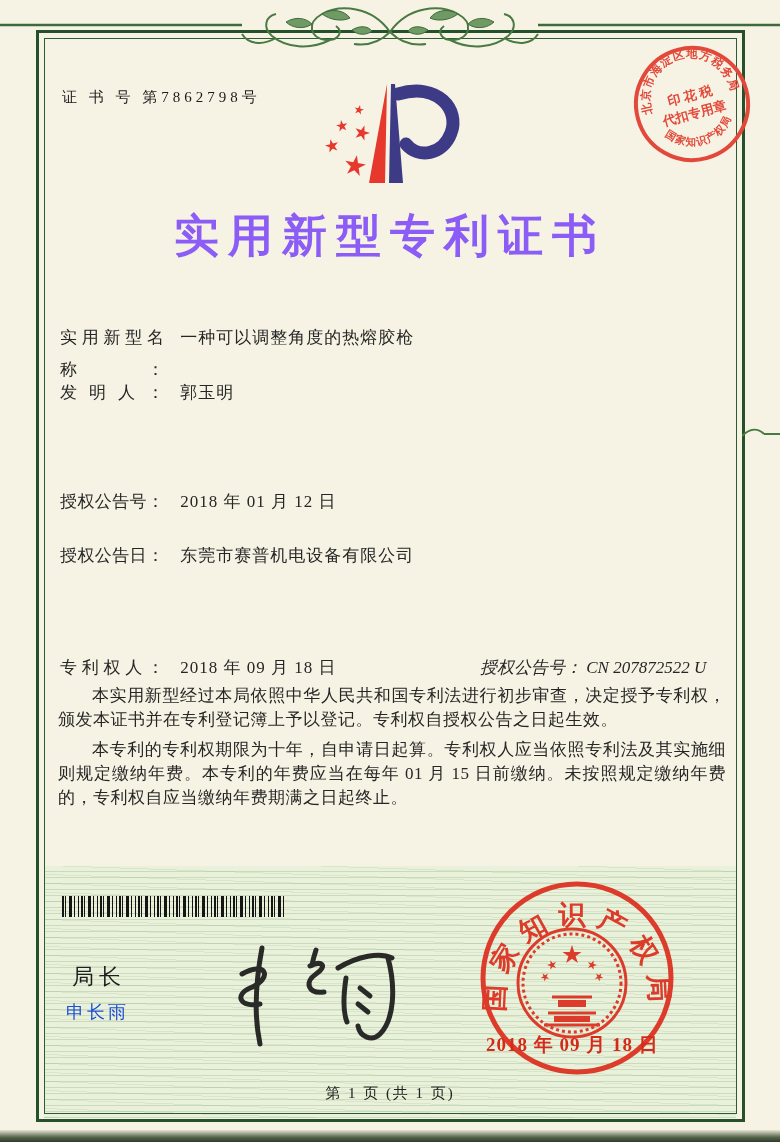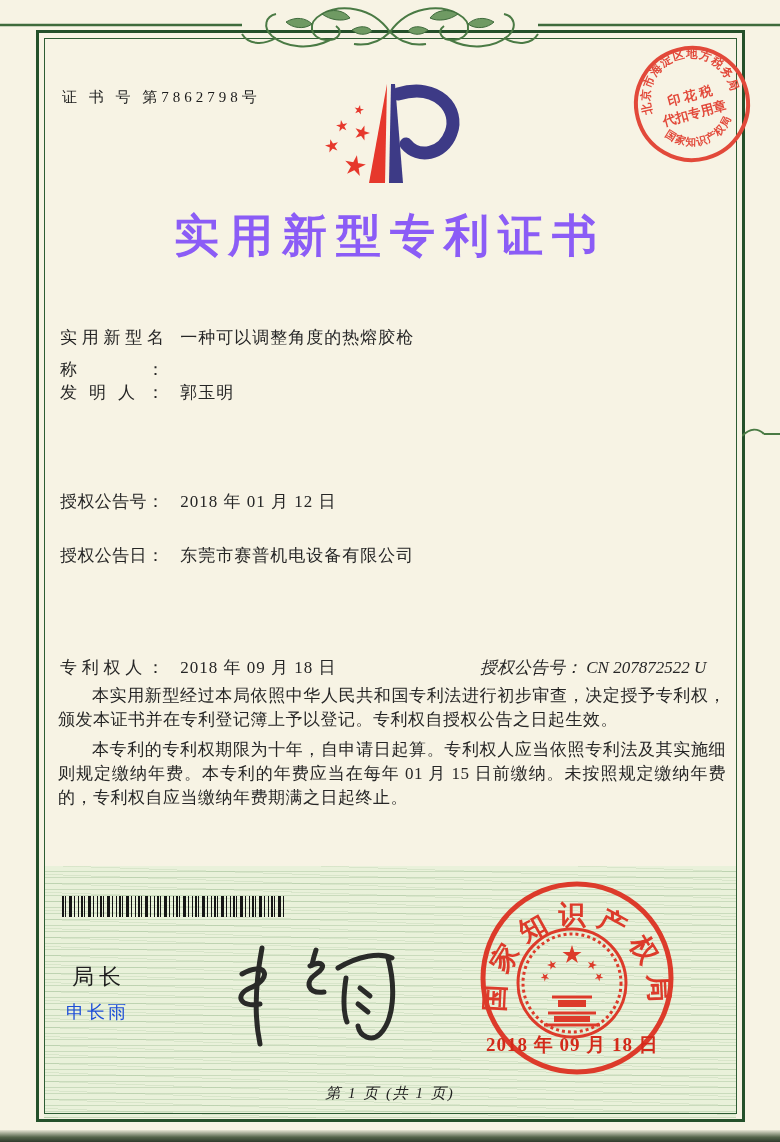--- a/index.html
+++ b/index.html
@@ -45,21 +45,21 @@
       #151515 16px 17px, rgba(0,0,0,0) 17px 19px);
   }
   .signer-title{position:absolute;left:72px;top:962px;font-size:22px;letter-spacing:5px;color:#1f1f1f;}
   .signer-name{position:absolute;left:66px;top:1000px;font-size:18px;letter-spacing:3px;color:#1d4ed8;}
   .signature-svg{position:absolute;left:190px;top:932px;}
   .seal-svg{position:absolute;left:472px;top:873px;opacity:.95;}
   .seal-date{
     position:absolute;left:486px;top:1032px;width:190px;font-size:19px;font-weight:700;
     color:#d32a1a;letter-spacing:1px;white-space:nowrap;
   }
-  .footer{position:absolute;left:0;top:1084px;width:780px;text-align:center;font-size:15px;letter-spacing:2px;color:#222;font-style:italic;}
+  .footer{position:absolute;left:0;top:1084px;width:780px;text-align:center;font-size:15px;letter-spacing:2px;color:#222;}
   .tax-stamp-svg{position:absolute;left:622px;top:34px;}
   .logo-svg{position:absolute;left:322px;top:80px;}
   .top-ornament{position:absolute;left:0;top:0;}
   .right-ornament{position:absolute;left:742px;top:424px;}
 </style>
 </head>
 <body>
 
 <div class="page">
 

